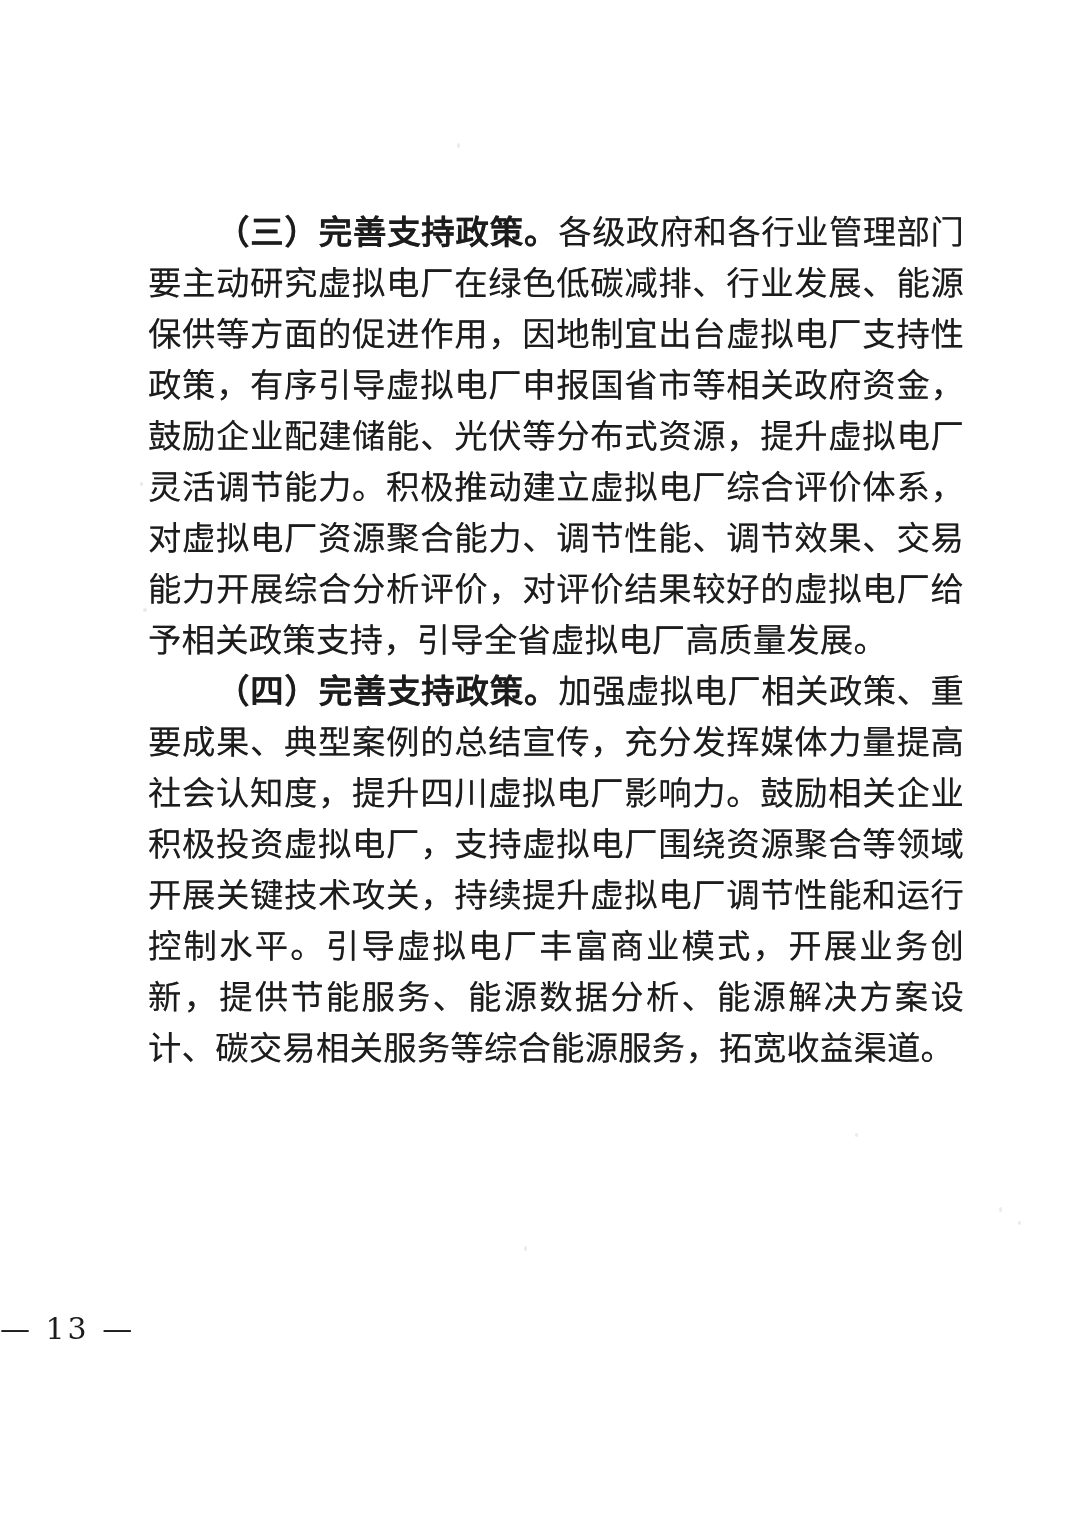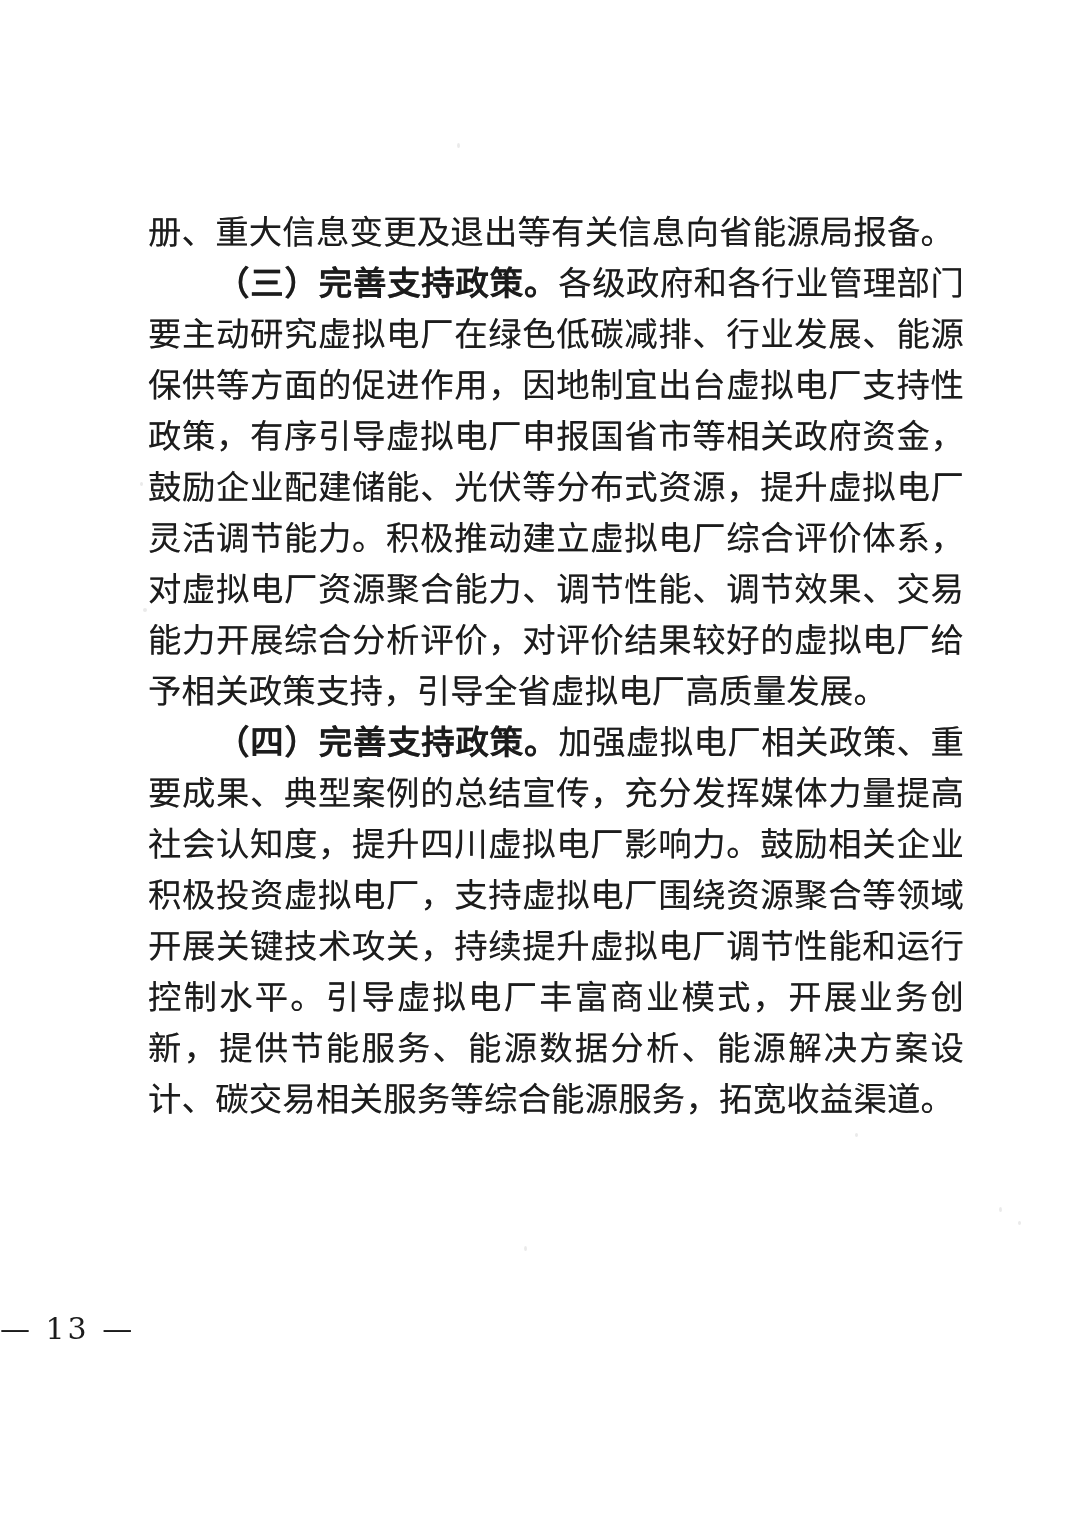--- a/index.html
+++ b/index.html
@@ -94,21 +94,20 @@
   <span class="speckle" style="left:457px; top:143px; width:3px; height:5px;"></span>
   <span class="speckle" style="left:140px; top:482px; width:3px; height:4px;"></span>
   <span class="speckle" style="left:143px; top:608px; width:4px; height:4px;"></span>
   <span class="speckle" style="left:855px; top:1133px; width:3px; height:4px;"></span>
   <span class="speckle" style="left:999px; top:1207px; width:3px; height:5px;"></span>
   <span class="speckle" style="left:1018px; top:1221px; width:3px; height:4px;"></span>
   <span class="speckle" style="left:524px; top:1246px; width:3px; height:5px;"></span>
 
   <div id="body-text">
 
-    <p class="para"><span>册、重大信息变更及退出等有关信息向省能源局报备。</span></p>
 
     <p class="para indent"><b class="runin">（三）完善支持政策。</b><span>各级政府和各行业管理部门要主动研究虚拟电厂在绿色低碳减排、行业发展、能源保供等方面的促进作用，因地制宜出台虚拟电厂支持性政策，有序引导虚拟电厂申报国省市等相关政府资金，鼓励企业配建储能、光伏等分布式资源，提升虚拟电厂灵活调节能力。积极推动建立虚拟电厂综合评价体系，对虚拟电厂资源聚合能力、调节性能、调节效果、交易能力开展综合分析评价，对评价结果较好的虚拟电厂给予相关政策支持，引导全省虚拟电厂高质量发展。</span></p>
 
     <p class="para indent"><b class="runin">（四）完善支持政策。</b><span>加强虚拟电厂相关政策、重要成果、典型案例的总结宣传，充分发挥媒体力量提高社会认知度，提升四川虚拟电厂影响力。鼓励相关企业积极投资虚拟电厂，支持虚拟电厂围绕资源聚合等领域开展关键技术攻关，持续提升虚拟电厂调节性能和运行控制水平。引导虚拟电厂丰富商业模式，开展业务创新，提供节能服务、能源数据分析、能源解决方案设计、碳交易相关服务等综合能源服务，拓宽收益渠道。</span></p>
 
   </div>
 
   <div id="footer">
     <span class="folio">— 13 —</span>
   </div>

